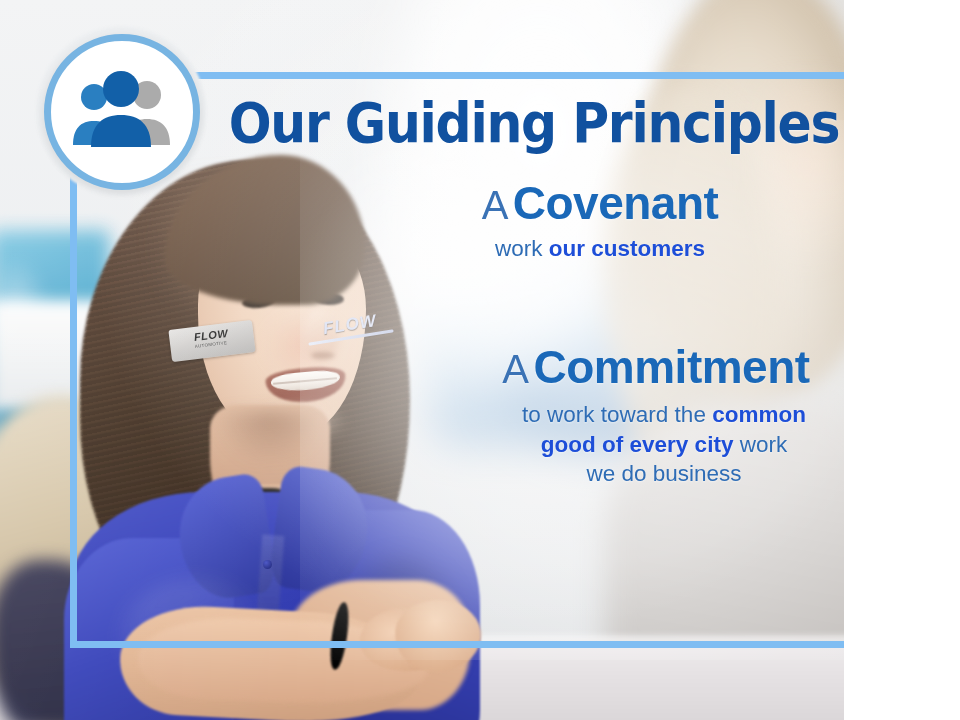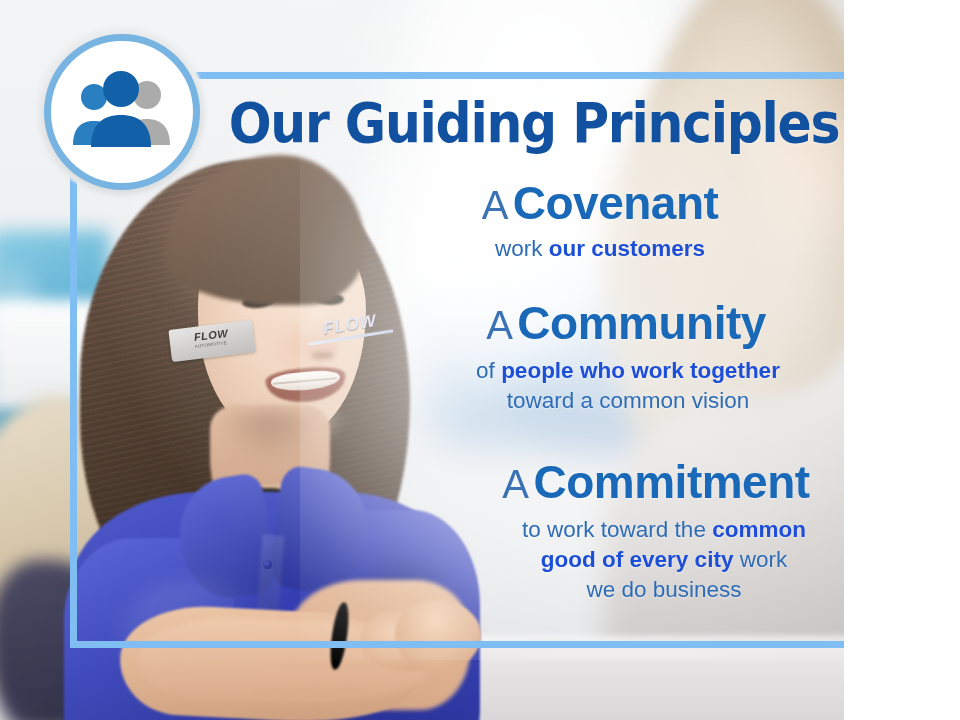--- a/index.html
+++ b/index.html
@@ -578,27 +578,20 @@
     <div class="p-block row-covenant">
       <div class="p-head">
         <span class="art">A</span>
         <span class="word">Covenant</span>
       </div>
       <div class="p-sub"><span>work </span><b>our customers</b></div>
     </div>
 
     <div class="sp-1"></div>
 
-    <div class="p-block row-community">
-      <div class="p-head">
-        <span class="art">A</span>
-        <span class="word">Community</span>
-      </div>
-      <div class="p-sub"><span>of </span><b>people who work together</b><br><span>toward a common vision</span></div>
-    </div>
 
     <div class="sp-2"></div>
 
     <div class="p-block row-commitment">
       <div class="p-head">
         <span class="art">A</span>
         <span class="word">Commitment</span>
       </div>
       <div class="p-sub"><span>to work toward the </span><b>common</b><br><b>good of every city</b><span> work</span><br><span>we do business</span></div>
     </div>

